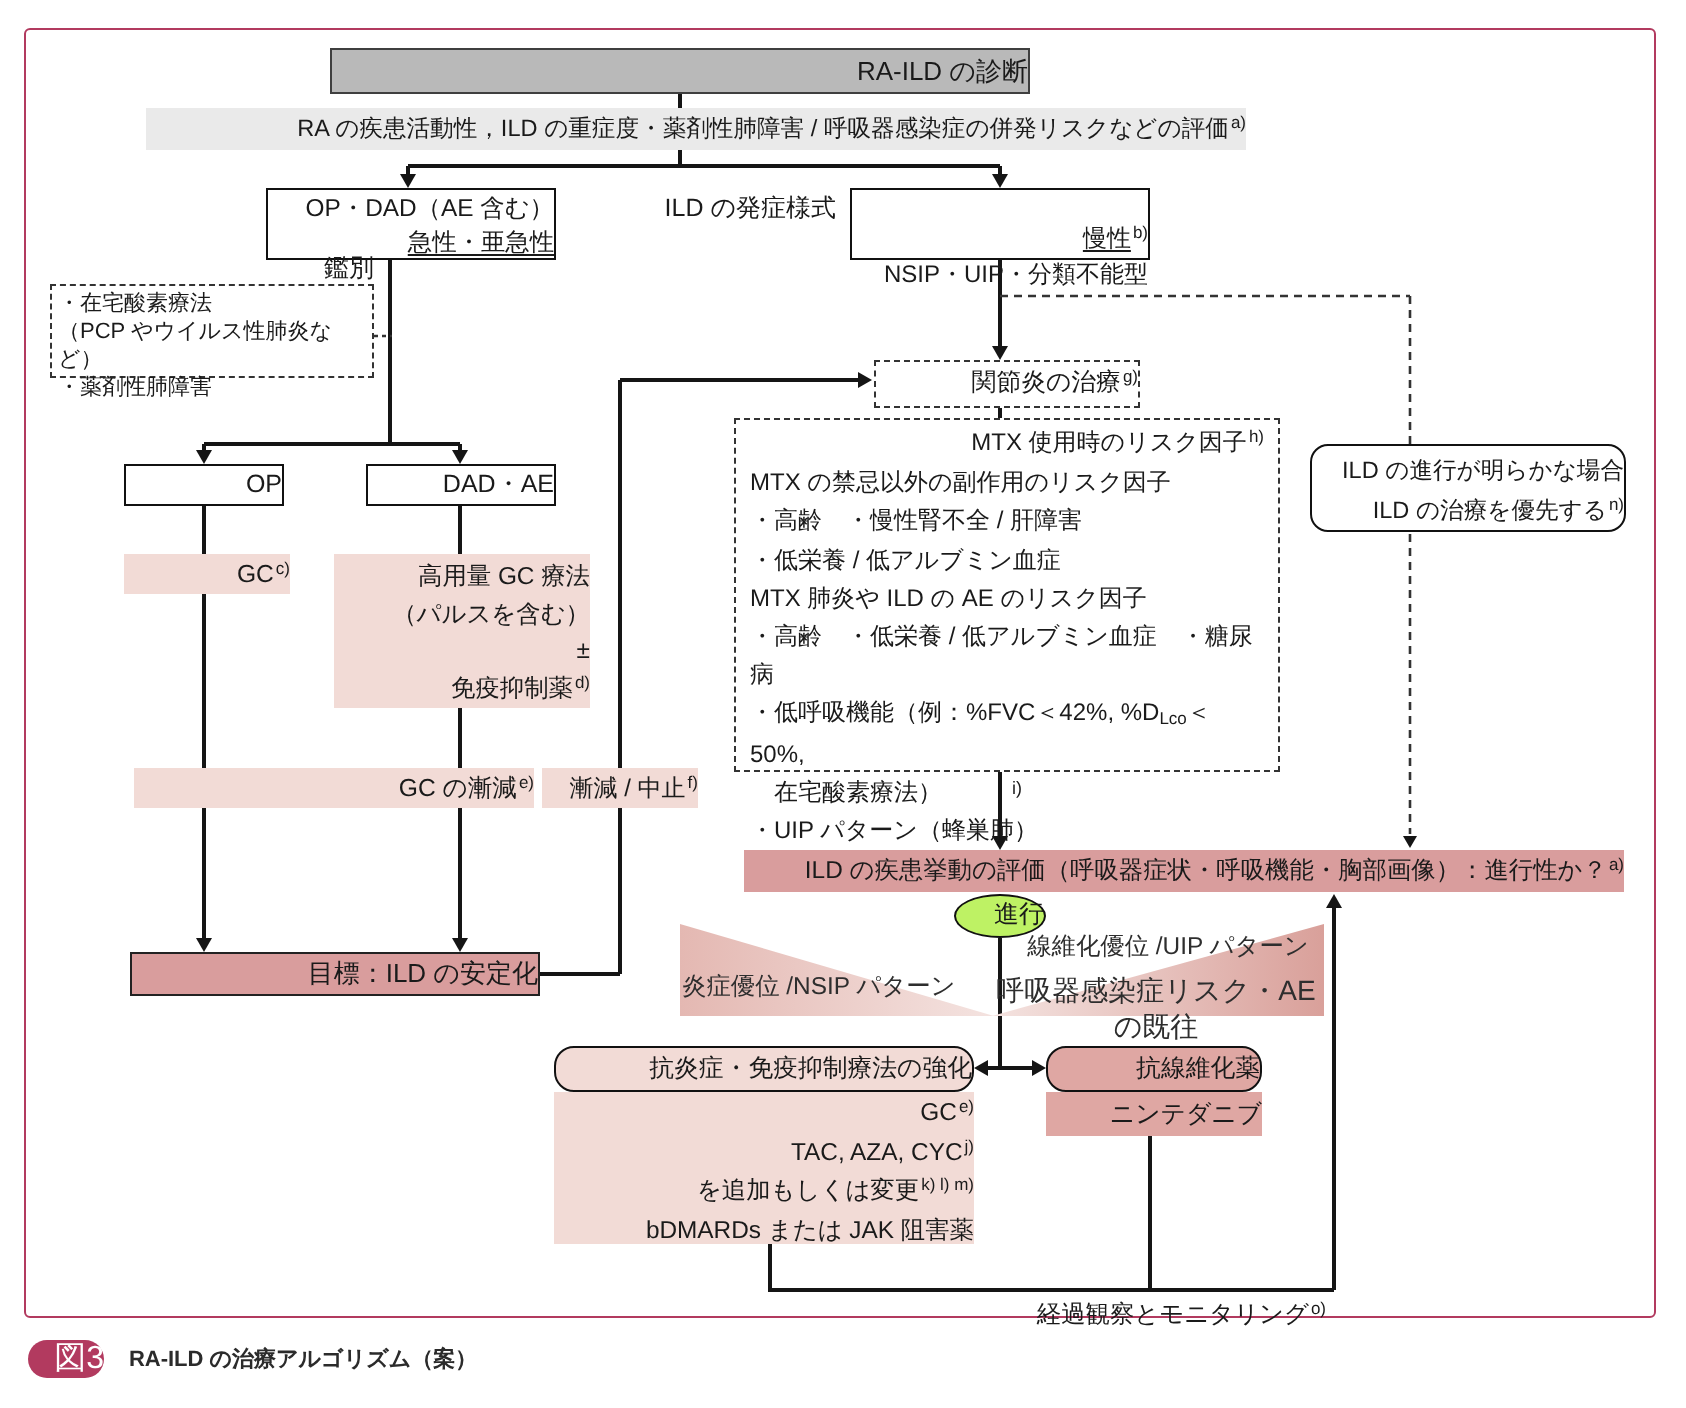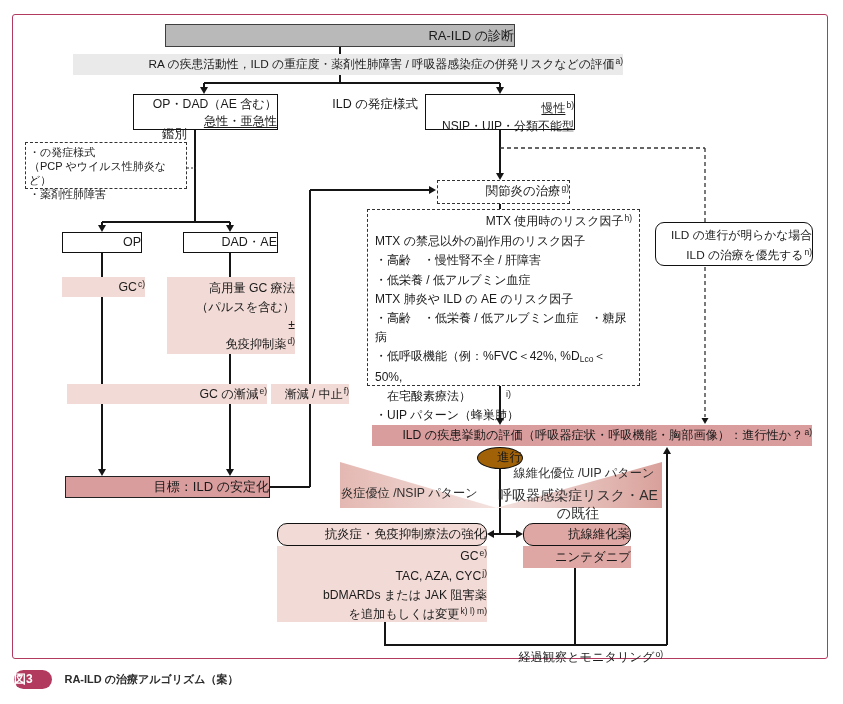--- a/index.html
+++ b/index.html
@@ -15,48 +15,48 @@
   .ctr{text-align:right}
   .sup{font-size:8.5px;position:relative;top:-4px;margin-left:1px}
   .subsc{font-size:8.5px;position:relative;top:2px}
   .dashedbox{border:1.3px dashed #333;background:#fff}
   .u{text-decoration:underline;text-underline-offset:2px}
 
   #diagnosis{left:165px;top:24px;width:350px;height:23px;background:var(--gray-box);border:1px solid #3f3f3f;font-size:13px;line-height:21px}
   #band{left:73px;top:54px;width:550px;height:21px;background:var(--gray-band);font-size:11.8px;line-height:21px}
   #onset-label{left:278px;top:96px;width:140px;font-size:12.5px}
   #acute{left:133px;top:94px;width:145px;height:36px;border:1.2px solid #111;background:#fff;font-size:12.2px;line-height:17px;padding-top:1px}
-  #chronic{left:425px;top:94px;width:150px;height:36px;border:1.2px solid #111;background:#fff;font-size:12px;line-height:17px;padding-top:5px}
+  #chronic{left:425px;top:94px;width:150px;height:36px;border:1.2px solid #111;background:#fff;font-size:12px;line-height:17px;padding-top:16px}
   #diff-heading{left:25px;top:126px;width:162px;font-size:12.5px}
   #diff-box{left:25px;top:142px;width:162px;height:47px;font-size:11px;line-height:14px;padding:2px 3px}
   #op{left:62px;top:232px;width:80px;height:21px;border:1.2px solid #111;background:#fff;font-size:12.5px;line-height:19px}
   #dad{left:183px;top:232px;width:95px;height:21px;border:1.2px solid #111;background:#fff;font-size:12.5px;line-height:19px}
   #gc{left:62px;top:277px;width:83px;height:20px;background:var(--pink-light);font-size:12.3px;line-height:20px}
   #hdgc{left:167px;top:277px;width:128px;height:77px;background:var(--pink-light);font-size:12.2px;line-height:18.5px;padding-top:2px}
   #taper{left:67px;top:384px;width:200px;height:20px;background:var(--pink-light);font-size:12.3px;line-height:20px}
   #tapstop{left:271px;top:384px;width:78px;height:20px;background:var(--pink-light);font-size:12px;line-height:20px}
   #goal{left:65px;top:476px;width:205px;height:22px;background:var(--pink-dark);border:1.5px solid #222;font-size:13px;line-height:19px}
   #arthritis{left:437px;top:180px;width:133px;height:24px;font-size:12.4px;line-height:21px}
   #mtx{left:367px;top:209px;width:273px;height:177px;font-size:12px;line-height:19.2px;padding:2px 7px}
   #priority{left:655px;top:222px;width:158px;height:44px;border:1.5px solid #111;border-radius:9px;background:#fff;z-index:3;font-size:11.8px;line-height:20px;padding-top:2px}
   #bar{left:372px;top:425px;width:440px;height:21px;background:var(--pink-dark);font-size:12.2px;line-height:21px}
-  #oval{left:477px;top:447px;width:46px;height:22px;border:1.5px solid #111;border-radius:50%;background:#a16207;font-size:12.5px;line-height:19px;z-index:3}
+  #oval{left:477px;top:447px;width:46px;height:22px;border:1.5px solid #111;border-radius:50%;background:#bef264;font-size:12.5px;line-height:19px;z-index:3}
   #wedgeL{left:340px;top:462px;width:157px;height:46px;background:linear-gradient(90deg,#e4b8b2,#f4e3e0);clip-path:polygon(0 0,100% 100%,0 100%)}
   #wedgeR{left:496px;top:462px;width:166px;height:46px;background:linear-gradient(90deg,#f4e3e0,#d9a09a);clip-path:polygon(100% 0,100% 100%,0 100%)}
   #wedgeL-label{left:341px;top:485px;width:156px;font-size:12.2px;color:#2e2e2e;z-index:3}
   #wedgeR-l1{left:503px;top:465px;width:162px;font-size:12.2px;color:#2e2e2e;z-index:3;text-align:center}
   #wedgeR-l2{left:491px;top:487px;width:174px;font-size:14px;color:#2e2e2e;z-index:3;text-align:center}
   #ai-header{left:277px;top:523px;width:210px;height:23px;background:var(--pink-light);border:1.2px solid #111;border-radius:10px;font-size:12.4px;line-height:21px;z-index:3}
   #ai-body{left:277px;top:546px;width:210px;height:76px;background:var(--pink-light);font-size:12.2px;line-height:18.5px;padding-top:1px}
   #af-header{left:523px;top:523px;width:108px;height:23px;background:var(--pink-mid);border:1.2px solid #111;border-radius:10px;font-size:12.4px;line-height:21px;z-index:3}
   #af-body{left:523px;top:546px;width:108px;height:22px;background:var(--pink-mid);font-size:12.4px;line-height:22px}
   #monitoring{left:497px;top:649px;width:166px;text-align:right;font-size:12.2px}
   #i-label{left:506px;top:389px;font-size:9px}
   #caption{left:14px;top:670px;width:500px;height:24px;z-index:2}
-  #caption-badge{display:inline-block;width:38px;height:19px;background:var(--frame);color:#fff;border-radius:10px;font-size:12px;font-weight:bold;text-align:left;line-height:19px;vertical-align:middle}
+  #caption-badge{display:inline-block;width:38px;height:19px;background:var(--frame);color:#fff;border-radius:10px;font-size:16px;font-weight:normal;text-align:right;line-height:19px;vertical-align:middle}
   #caption-title{display:inline-block;margin-left:8px;font-size:11px;font-weight:600;color:#2b2b2b;vertical-align:middle}
 </style>
 </head>
 <body>
 
 <div id="stage">
   <div id="frame"></div>
 
   <svg id="wires" width="843" height="704" viewBox="0 0 843 704">
     <path d="M340,47V54 M340,75V83 M204,83H500 M204,83V88 M500,83V88 M195,129V222 M102,222H230 M102,222V226 M230,222V226 M102,253V470 M230,253V470 M500,129V174 M310,190H429 M310,190V487 M270,487H310 M500,204V209 M500,386V419 M500,469V534 M489,534H521 M385,620V645 M575,568V645 M384,645H667 M667,645V453" fill="none" stroke="#151515" stroke-width="2"></path>
@@ -90,21 +90,21 @@
     <div><span class="u">急性・亜急性</span></div>
   </div>
 
   <div class="abs ctr" id="chronic">
     <div><span class="u">慢性</span><span class="sup">b)</span></div>
     <div>NSIP・UIP・分類不能型</div>
   </div>
 
   <div class="abs ctr" id="diff-heading">鑑別</div>
   <div class="abs dashedbox" id="diff-box">
-    <div>・の発症様式</div>
+    <div>・在宅酸素療法</div>
     <div>（PCP やウイルス性肺炎など）</div>
     <div>・薬剤性肺障害</div>
   </div>
 
   <div class="abs ctr" id="op">OP</div>
   <div class="abs ctr" id="dad">DAD・AE</div>
 
   <div class="abs ctr" id="gc"><span>GC</span><span class="sup">c)</span></div>
 
   <div class="abs ctr" id="hdgc">
@@ -148,22 +148,22 @@
   <div class="abs" id="wedgeL"></div>
   <div class="abs" id="wedgeR"></div>
   <div class="abs" id="wedgeL-label">炎症優位 /NSIP パターン</div>
   <div class="abs" id="wedgeR-l1">線維化優位 /UIP パターン</div>
   <div class="abs" id="wedgeR-l2">呼吸器感染症リスク・AE の既往</div>
 
   <div class="abs ctr" id="ai-header">抗炎症・免疫抑制療法の強化</div>
   <div class="abs ctr" id="ai-body">
     <div><span>GC</span><span class="sup">e)</span></div>
     <div><span>TAC, AZA, CYC</span><span class="sup">j)</span></div>
+    <div><span>を追加もしくは変更</span><span class="sup">k) l) m)</span></div>
     <div>bDMARDs または JAK 阻害薬</div>
-    <div><span>を追加もしくは変更</span><span class="sup">k) l) m)</span></div>
   </div>
 
   <div class="abs ctr" id="af-header">抗線維化薬</div>
   <div class="abs" id="monitoring"><span>経過観察とモニタリング</span><span class="sup">o)</span></div>
 
   <div class="abs ctr" id="af-body">ニンテダニブ</div>
 
   <div class="abs" id="caption">
     <span id="caption-badge">図3</span>
     <span id="caption-title">RA-ILD の治療アルゴリズム（案）</span>

